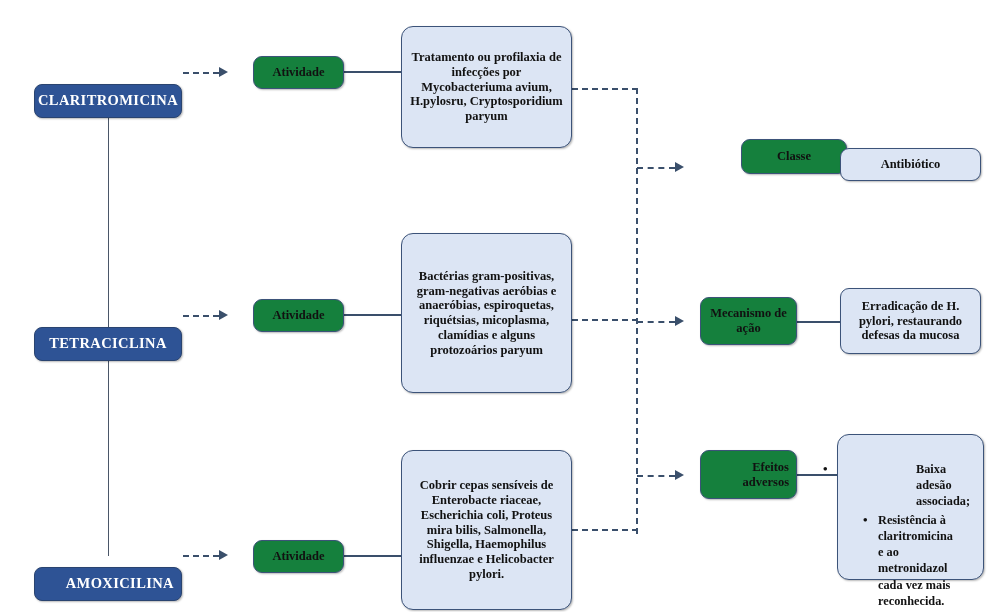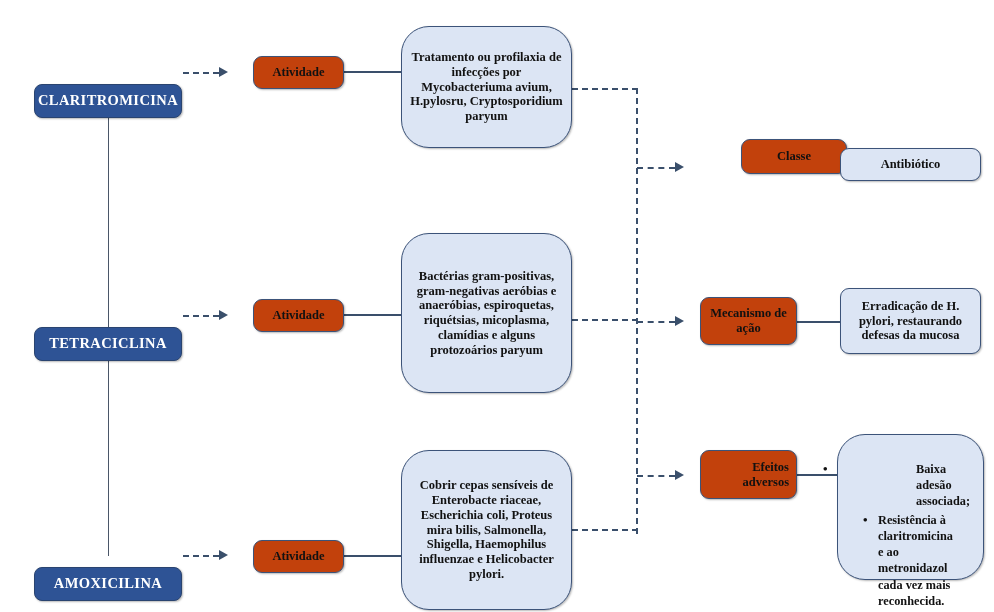--- a/index.html
+++ b/index.html
@@ -31,34 +31,34 @@
     border:1.6px solid #2A4470;
     color:#ffffff;
     font-size:14.5px;
     letter-spacing:.4px;
     border-radius:8px;
     margin-top:28px;
   }
 
   
   .mid{
-    background:#c2410c;
+    background:#15803d;
     border:1.6px solid #3C5379;
     color:#111;
     font-size:12.5px;
   }
 
   
   .light{
     background:#DCE5F4;
     border:1.6px solid #3C5379;
     color:#111;
     font-size:12.5px;
   }
-  .light.tall{border-radius:28px;}
+  .light.tall{border-radius:12px;}
 
   .node span.txt{display:block;padding:0 7px;}
 
   
   .bullets{
     display:block;
     text-align:left;
     padding:10px 8px 10px 6px;
     font-size:12.3px;
     font-weight:bold;
@@ -133,21 +133,21 @@
   </div>
 
   <div class="ln h" style="left:344px;top:314px;width:57px;"></div>
 
   <div class="node light tall" style="left:401px;top:233px;width:171px;height:160px;">
     <span class="txt">Bactérias gram-positivas, gram-negativas aeróbias e anaeróbias, espiroquetas, riquétsias, micoplasma, clamídias e alguns protozoários paryum</span>
   </div>
 
   <div class="dash-h" style="left:572px;top:319px;width:66px;"></div>
 
-  <div class="node drug" style="left:34px;top:539px;width:148px;height:34px;">
+  <div class="node drug" style="left:34px;top:539px;width:148px;height:34px;justify-content:flex-end;">
     <span class="txt">AMOXICILINA</span>
   </div>
 
   <div class="dash-h" style="left:183px;top:555px;width:36px;"></div>
   <div class="arrow" style="left:219px;top:550px;"></div>
 
   <div class="node mid" style="left:253px;top:540px;width:91px;height:33px;">
     <span class="txt">Atividade</span>
   </div>
 

